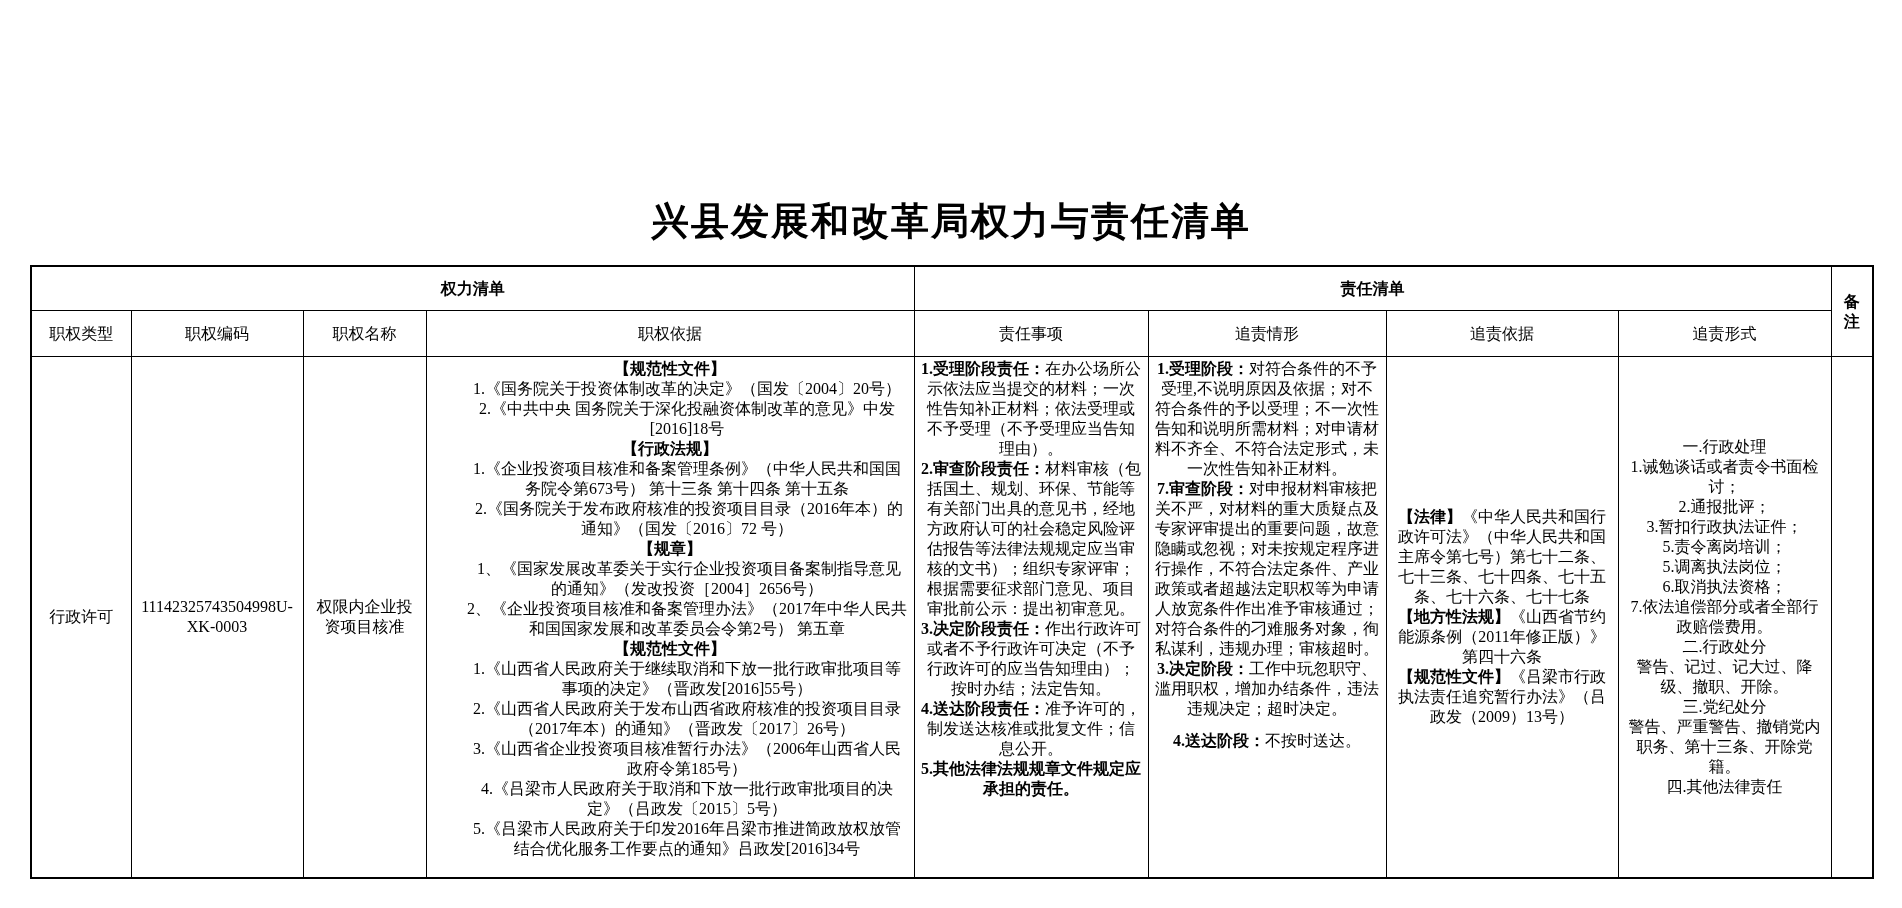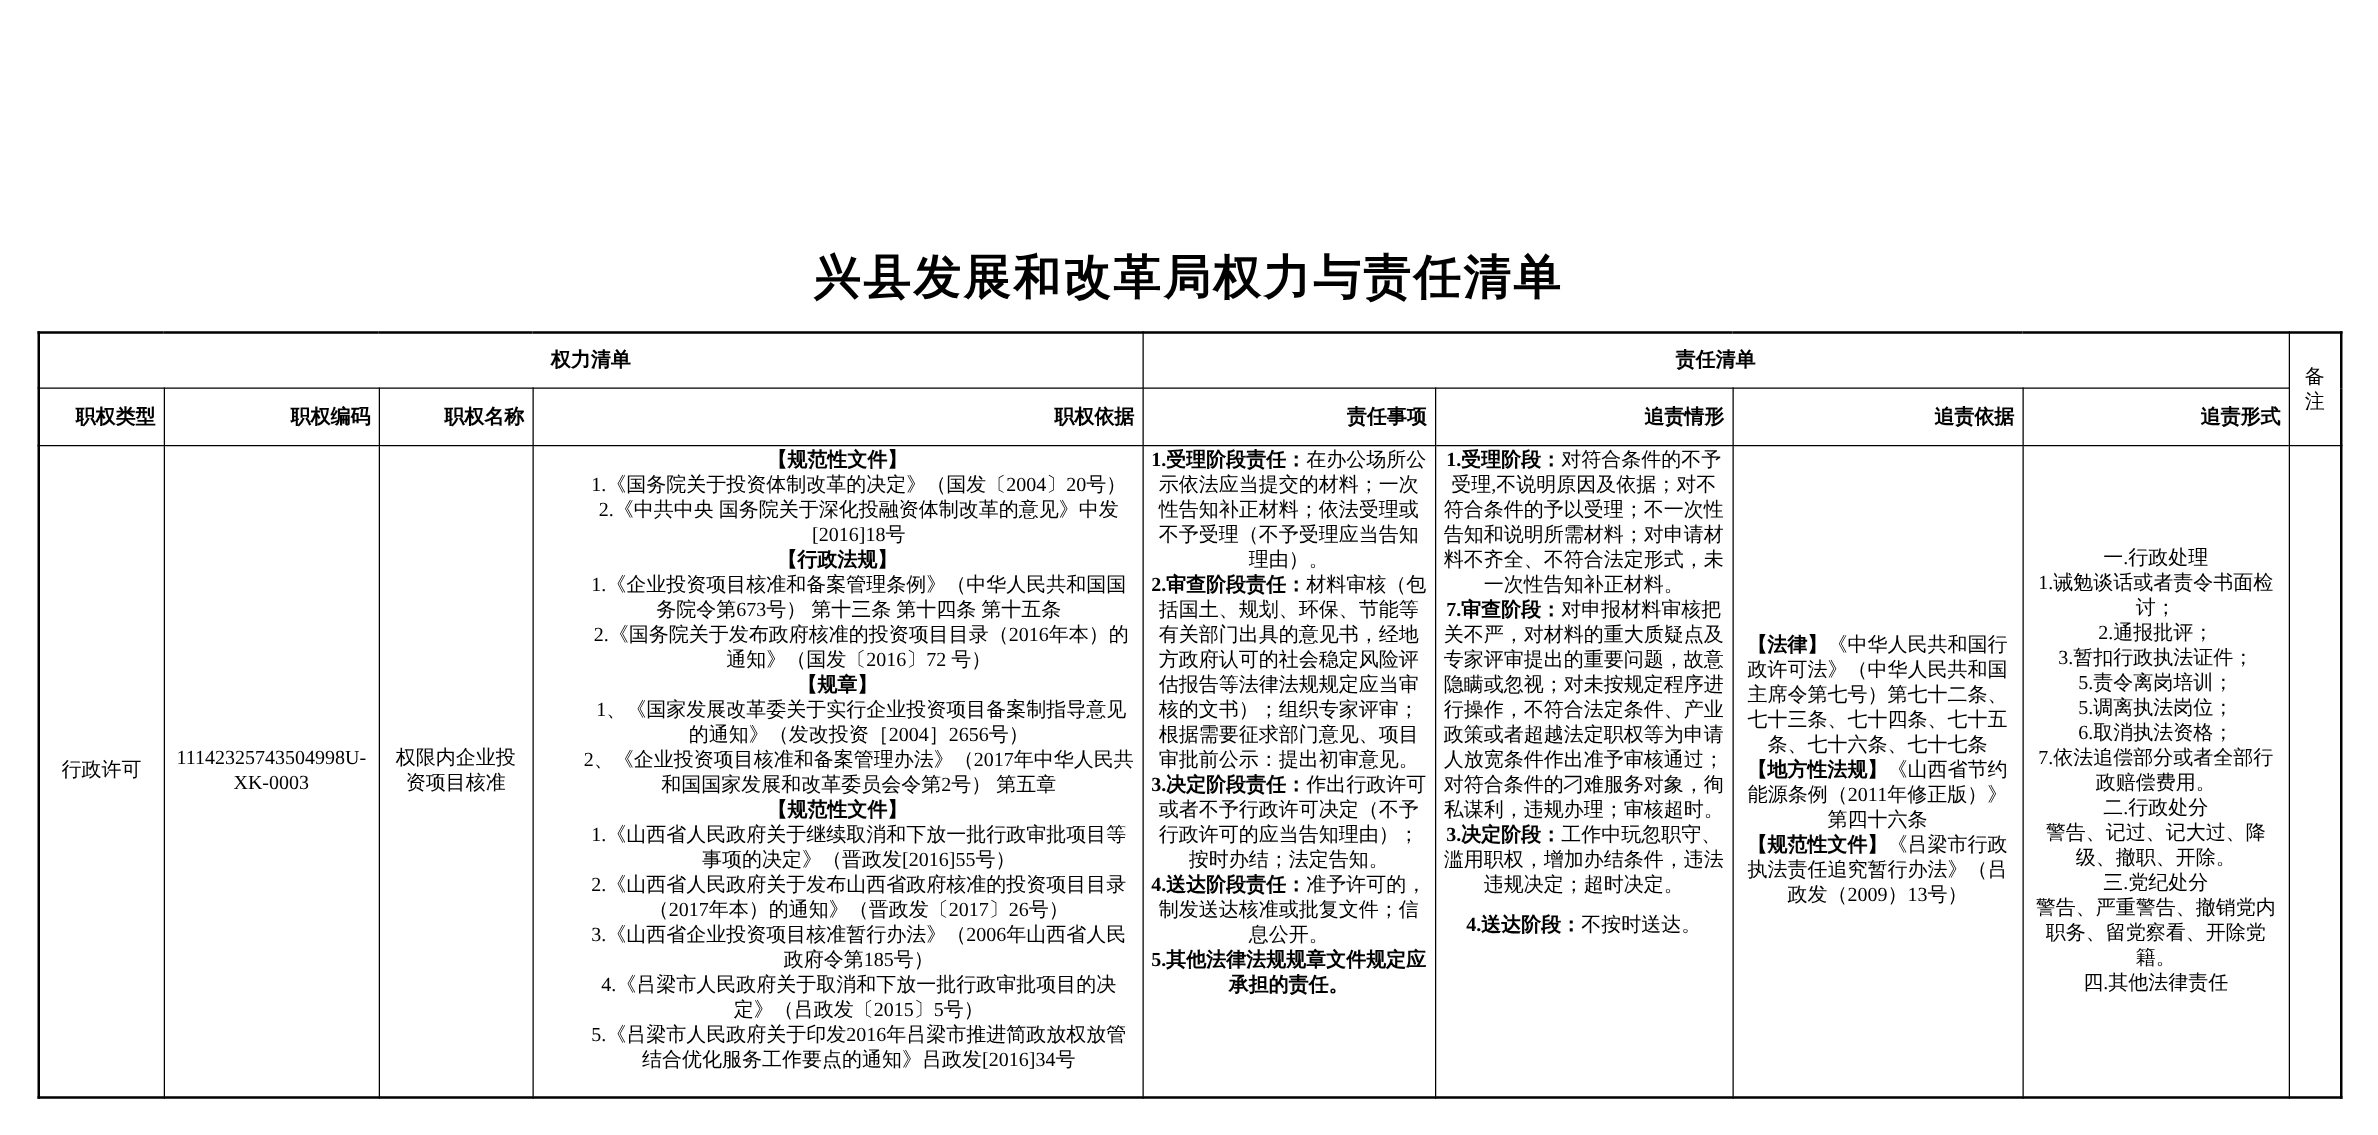--- a/index.html
+++ b/index.html
@@ -28,24 +28,24 @@
     padding:2px 6px;
     font-size:16px;
     line-height:20px;
     overflow:hidden;
     word-break:break-word;
   }
   td.group-h{
     text-align:center;font-weight:bold;font-size:18px;height:39px;
   }
   td.col-h{
-    text-align:right;font-weight:bold;font-size:18px;height:41px;vertical-align:middle;
+    text-align:center;font-weight:normal;font-size:18px;height:41px;vertical-align:middle;
   }
   td.remark-h{
-    text-align:center;font-weight:normal;font-size:18px;vertical-align:middle;padding:2px 3px;
+    text-align:center;font-weight:bold;font-size:18px;vertical-align:middle;padding:2px 3px;
   }
   tr.data-row td{height:516px;text-align:center;}
   td.c-center{text-align:center;vertical-align:middle;}
   td.c-top{vertical-align:top;}
   td.c-mid{vertical-align:middle;}
   td.code-cell{word-break:break-all;font-size:16px;}
   .sec-h{font-weight:bold;}
   .sec-i{white-space:pre-wrap;margin-left:34px;}
   .pad-top{padding-top:26px;}
   p.item{margin:0;}
@@ -149,20 +149,20 @@
       <div class="form-line">1.诫勉谈话或者责令书面检讨；</div>
       <div class="form-line">2.通报批评；</div>
       <div class="form-line">3.暂扣行政执法证件；</div>
       <div class="form-line">5.责令离岗培训；</div>
       <div class="form-line">5.调离执法岗位；</div>
       <div class="form-line">6.取消执法资格；</div>
       <div class="form-line">7.依法追偿部分或者全部行政赔偿费用。</div>
       <div class="form-line">二.行政处分</div>
       <div class="form-line">警告、记过、记大过、降级、撤职、开除。</div>
       <div class="form-line">三.党纪处分</div>
-      <div class="form-line">警告、严重警告、撤销党内职务、留党察看、开除党籍。</div>
+      <div class="form-line">警告、严重警告、撤销党内职务、第十三条、开除党籍。</div>
       <div class="form-line">四.其他法律责任</div>
     </td>
 
     <td class="c-center"></td>
   </tr>
 </tbody>
   </table>
 
 </body></html>

